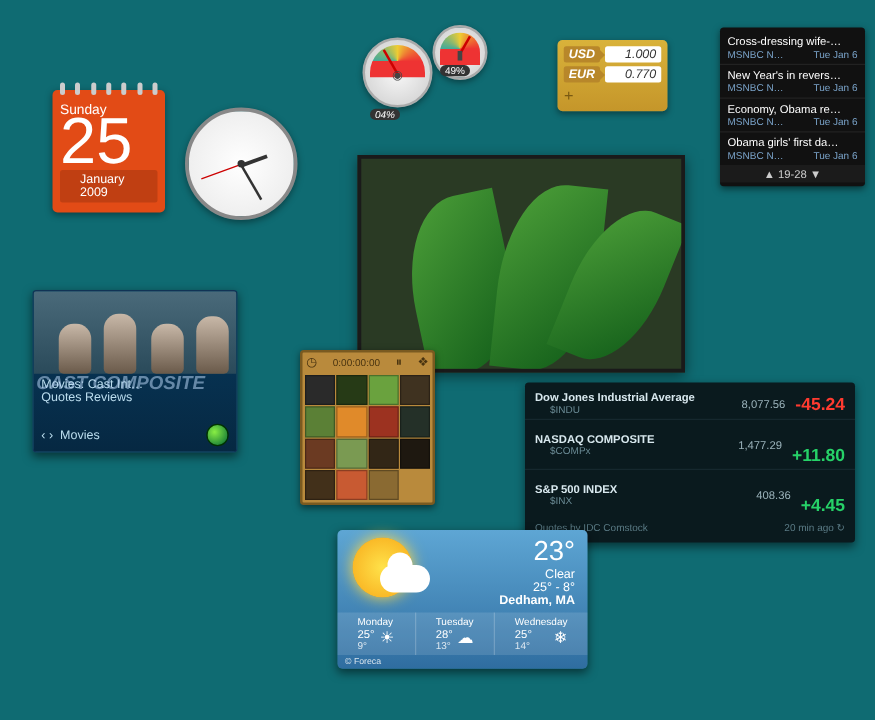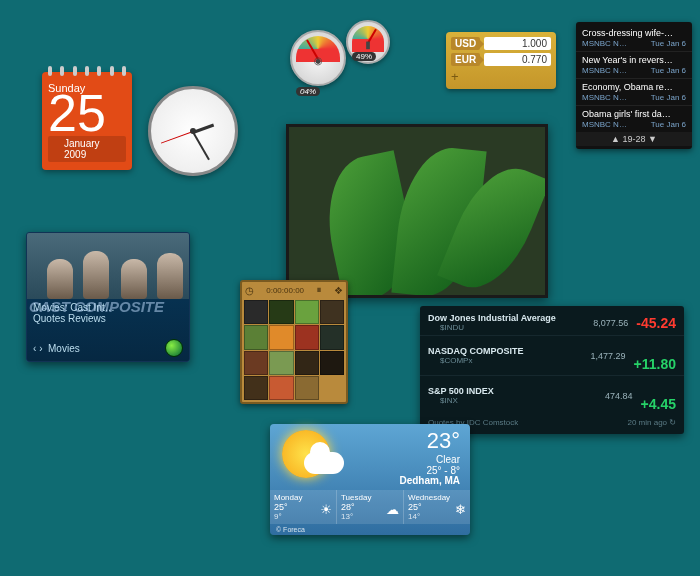--- a/index.html
+++ b/index.html
@@ -36,21 +36,21 @@
   .dial.big{left:0;top:10px;}
   .dial.big .needle{transform:rotate(-120deg);}
   .dial.small{width:44px;height:44px;right:0;top:0;}
   .dial.small .needle{width:16px;transform:rotate(-60deg);}
   .dial .ico{position:absolute;left:50%;top:50%;transform:translate(-50%,-30%);font-size:10px;color:#444;}
   .cpu .lbl{position:absolute;font-size:8px;background:#333;color:#fff;border-radius:6px;padding:0 4px;}
   .cpu .l1{left:6px;bottom:-6px;font-style:italic;}
   .cpu .l2{right:14px;top:32px;}
 
   
-  .currency{left:446px;top:32px;width:110px;background:linear-gradient(#d9b23a,#c5962a);border-radius:4px;padding:5px;box-shadow:0 2px 5px rgba(0,0,0,.4);font-size:10px;}
+  .currency{left:446px;top:32px;width:88px;background:linear-gradient(#d9b23a,#c5962a);border-radius:4px;padding:5px;box-shadow:0 2px 5px rgba(0,0,0,.4);font-size:10px;font-style:italic;}
   .currency .row{display:flex;align-items:center;margin-bottom:3px;}
   .currency .cc{background:#b8872a;color:#fff;padding:1px 4px;border-radius:2px;font-weight:bold;margin-right:4px;position:relative;}
   .currency .cc::after{content:"";border:4px solid transparent;border-left-color:#b8872a;position:absolute;right:-8px;top:3px;}
   .currency .val{background:#fff;color:#333;padding:1px 4px;border-radius:2px;flex:1;text-align:right;}
   .currency .add{font-size:13px;color:#7a5a12;text-align:left;}
 
   
   .news{left:576px;top:22px;width:116px;background:#111;border-radius:3px;padding:3px 0;box-shadow:0 2px 6px rgba(0,0,0,.5);font-size:9px;}
   .news .item{padding:3px 6px;border-bottom:1px solid #222;}
   .news .item:last-of-type{border-bottom:none;}
@@ -93,21 +93,21 @@
   
   .weather{left:270px;top:424px;width:200px;background:linear-gradient(#5ea6d4,#2f6da0);border-radius:4px;box-shadow:0 3px 8px rgba(0,0,0,.5);font-size:9px;}
   .weather .cur{position:relative;height:66px;padding:6px 8px;}
   .weather .sun{position:absolute;left:12px;top:6px;width:48px;height:48px;border-radius:50%;background:radial-gradient(#ffe24a,#f7a818);box-shadow:0 0 12px #ffda44;}
   .weather .cloud{position:absolute;left:34px;top:28px;width:40px;height:22px;background:#fff;border-radius:14px;}
   .weather .cloud::before{content:"";position:absolute;left:6px;top:-10px;width:20px;height:20px;background:#fff;border-radius:50%;}
   .weather .temp{position:absolute;right:10px;top:4px;font-size:22px;}
   .weather .cond{position:absolute;right:10px;top:30px;font-size:10px;text-align:right;line-height:11px;}
   .weather .loc{position:absolute;right:10px;bottom:4px;font-size:10px;font-weight:600;}
   .weather .fc{display:flex;background:rgba(255,255,255,.12);}
-  .weather .day{flex:1;padding:3px 4px;border-right:1px solid rgba(255,255,255,.2);}
+  .weather .day{flex:1;padding:3px 16px;border-right:1px solid rgba(255,255,255,.2);}
   .weather .day:last-child{border-right:none;}
   .weather .day .dn{font-size:8px;}
   .weather .day .hi{font-size:9px;}
   .weather .day .lo{font-size:8px;opacity:.8;}
   .weather .day .wic{font-size:13px;float:right;}
   .weather .credit{font-size:7px;padding:2px 6px;opacity:.8;}
 </style>
 </head>
 <body>
 
@@ -265,21 +265,21 @@
            <div class="sym">$COMPx</div>
         </div>
       <div class="price">1,477.29</div>
       <div class="chg up">+11.80</div>
     </div>
       <div class="row">
       <div>
           <div class="nm">S&amp;P 500 INDEX</div>
            <div class="sym">$INX</div>
         </div>
-      <div class="price">474.84</div>
+      <div class="price">408.36</div>
       <div class="chg up">+4.45</div>
     </div>
     </div>
   <div class="foot">
     <span>Quotes by IDC Comstock</span>
     <span>20 min ago ↻</span>
   </div>
 </div>
 
 <div class="gadget weather">

